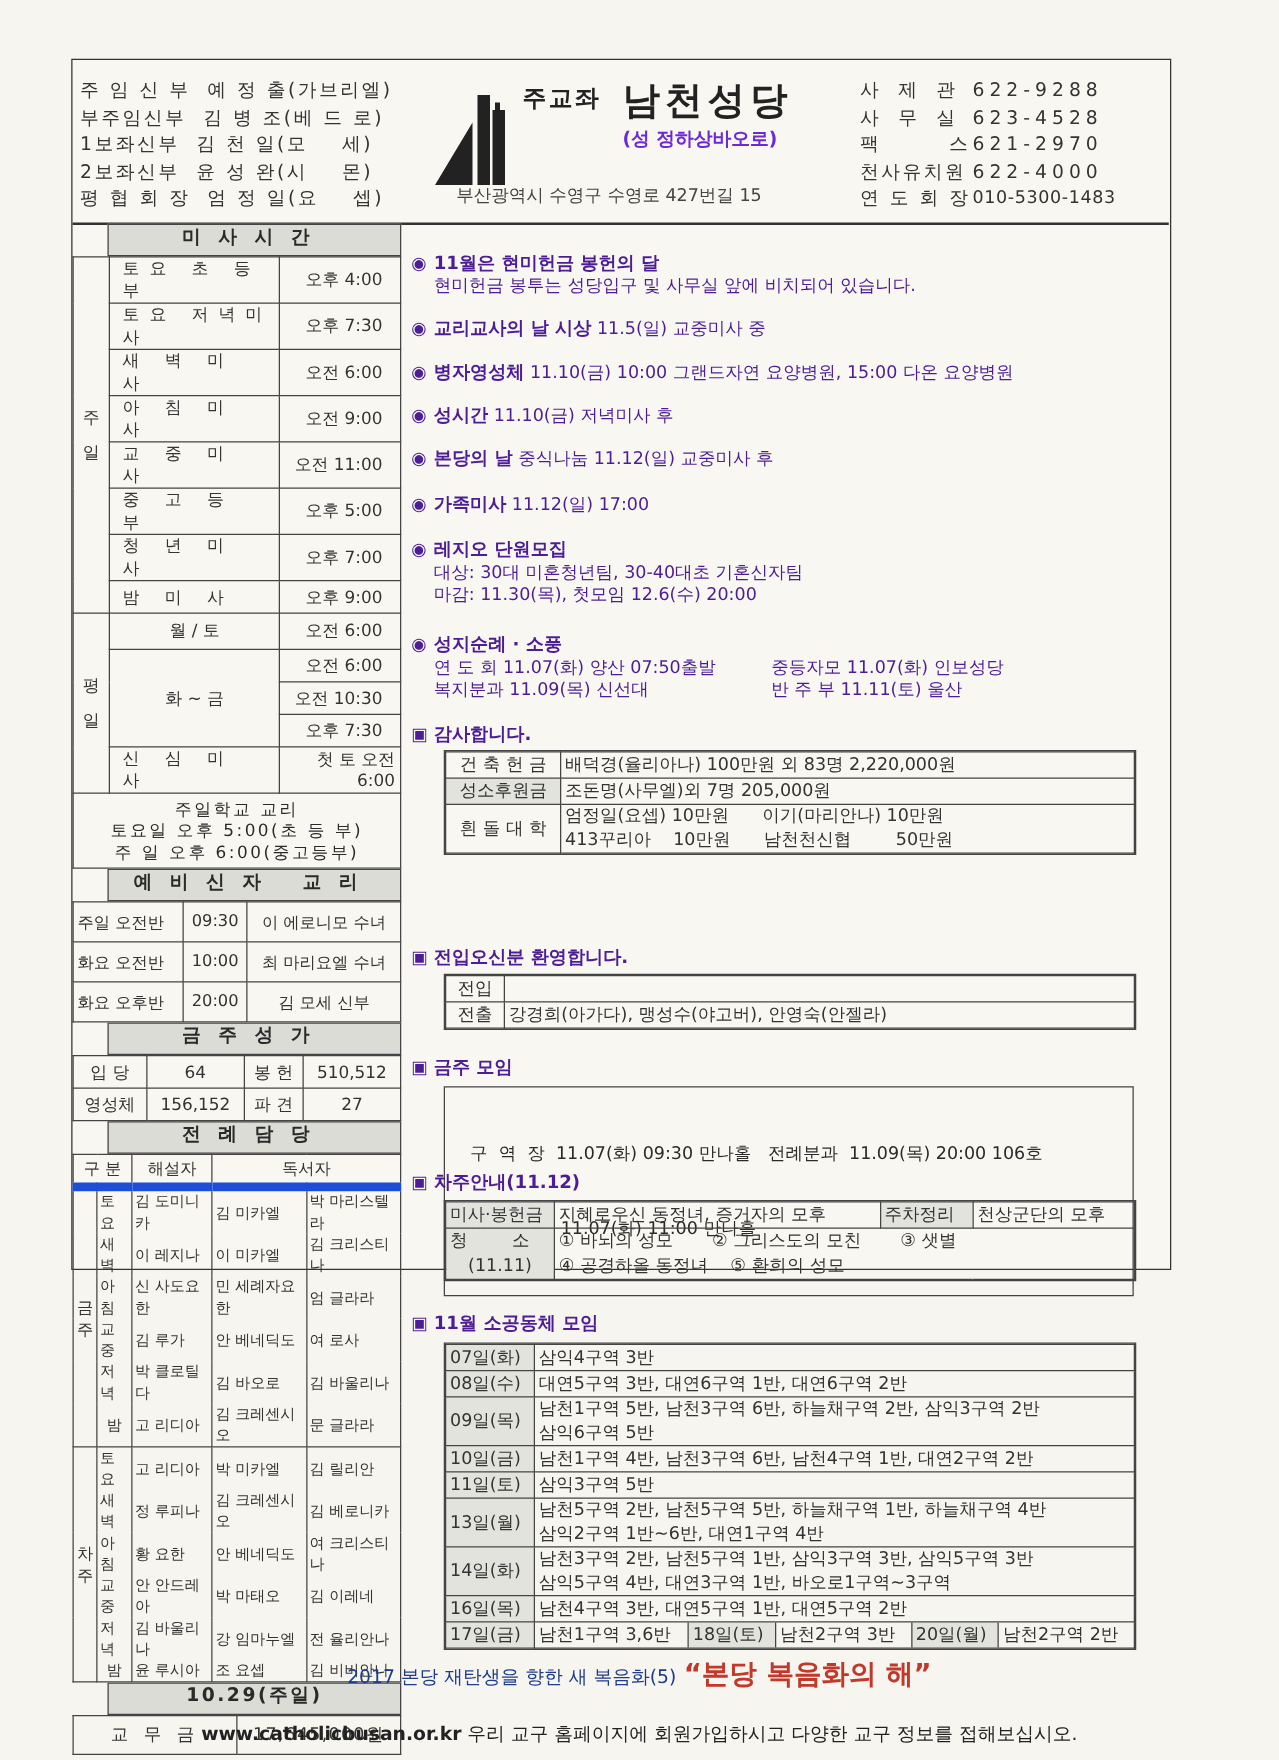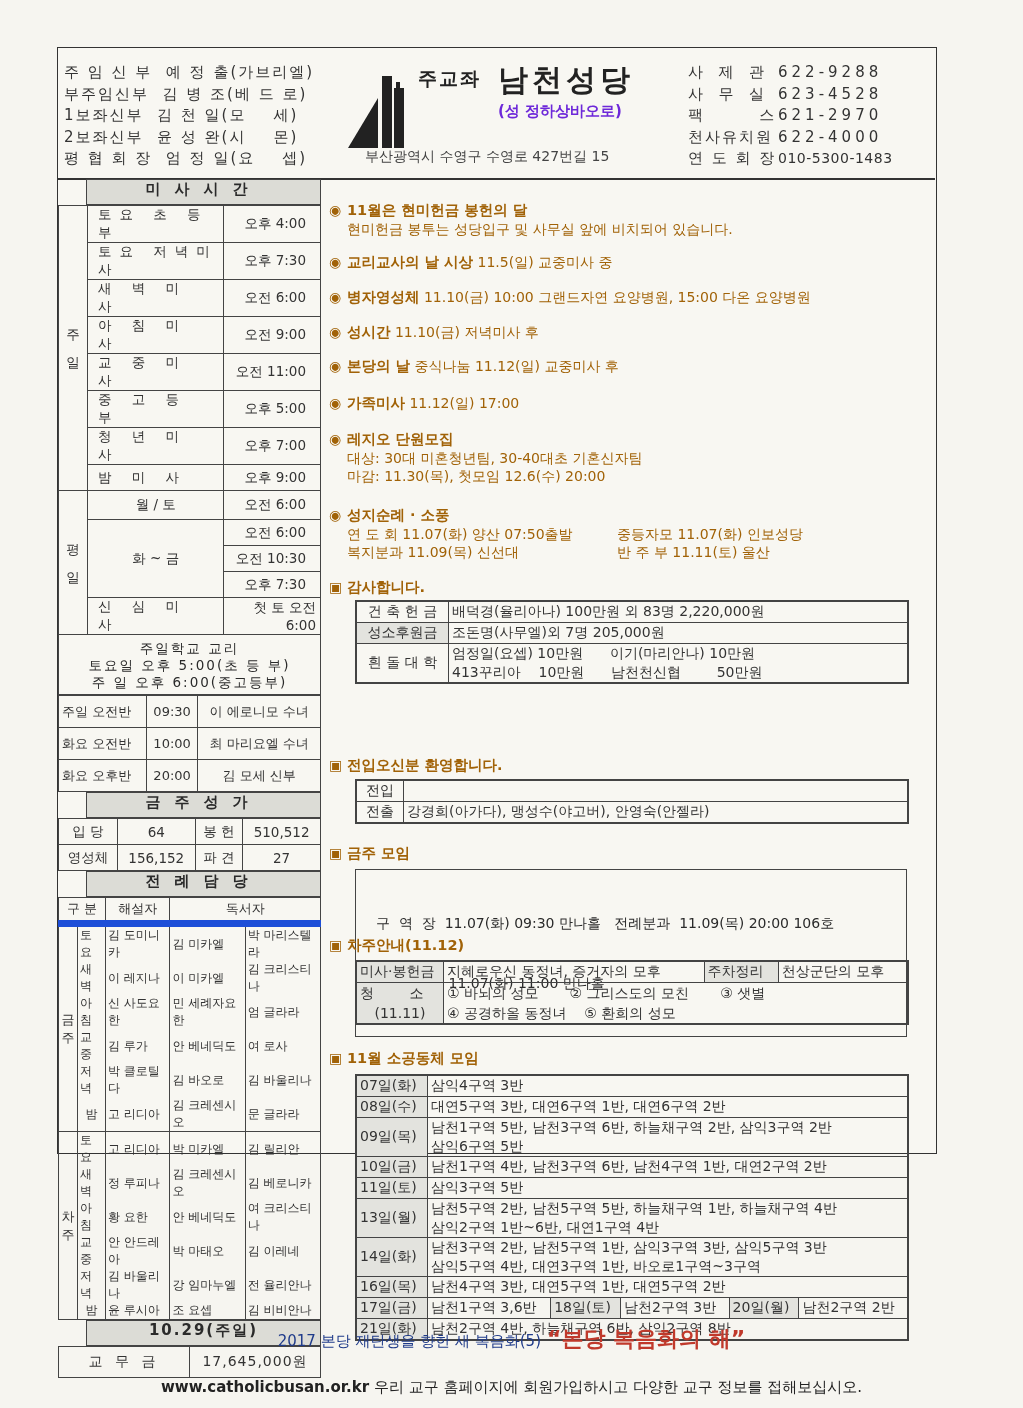--- a/index.html
+++ b/index.html
@@ -1,18 +1,18 @@
 <!DOCTYPE html>
 <html><head>
 <meta charset="utf-8">
 <style>
   html,body{margin:0;padding:0;}
   body{width:1023px;height:1408px;background:#f6f5f0;position:relative;overflow:hidden;
        font-family:"DejaVu Sans","Liberation Sans",sans-serif;color:#2a2a2a;}
-  .page{position:absolute;left:57px;top:47px;width:880px;height:1107px;border:1.5px solid #333;box-sizing:border-box;background:#f8f7f2;}
+  .page{position:absolute;left:57px;top:47px;width:880px;height:969px;border:1.5px solid #333;box-sizing:border-box;background:#f8f7f2;}
   
   .hdr{position:absolute;left:0;top:0;width:877px;height:130px;border-bottom:2px solid #333;}
   .staff{position:absolute;left:6px;top:14px;font-size:15px;line-height:21.5px;letter-spacing:2px;color:#333;}
   .staff div{white-space:pre;}
   .logo{position:absolute;left:290px;top:12px;width:300px;height:110px;}
   .logo .mark{position:absolute;left:0;top:8px;width:60px;height:80px;}
   .logo .t1{position:absolute;left:70px;top:6px;font-size:19px;font-weight:bold;color:#222;letter-spacing:2px;}
   .logo .t2{position:absolute;left:150px;top:0px;font-size:30px;font-weight:bold;color:#222;letter-spacing:4px;}
   .logo .t3{position:absolute;left:150px;top:42px;font-size:15px;font-weight:bold;color:#6d28d9;}
   .addr{position:absolute;left:307px;top:100px;font-size:14px;color:#444;}
@@ -33,21 +33,21 @@
   .bap{background:#d6d6d0;text-align:center;font-weight:bold;font-size:16px;height:30px;border:1px solid #444;line-height:30px;}
   .school{text-align:center;font-size:13.5px;letter-spacing:2px;line-height:17px;border:1px solid #444;border-top:none;padding:5px 0 3px;}
   .cat td{height:31px;font-size:13px;}
   .song td{height:25px;text-align:center;}
   .lit td{font-size:12px;padding:0 2px;height:16px;border-top:none;border-bottom:none;}
   .lit .hr td{border-top:1px solid #444;border-bottom:7px solid #1d4ed8;height:22px;font-size:13px;}
   .lit .blk-end td{border-bottom:1px solid #444;}
   .money td{height:30px;font-size:14px;}
   
   .right{position:absolute;left:263px;top:131px;width:612px;}
-  .item{position:absolute;left:8px;font-size:14px;color:#a16207;}
+  .item{position:absolute;left:8px;font-size:14px;color:#4c1d95;}
   .item .ttl{font-weight:bold;font-size:14.5px;}
   .item .bul{display:inline-block;width:18px;}
   .item .sub{padding-left:18px;line-height:18px;}
   .box{position:absolute;border:1px solid #444;font-size:14px;}
   .box table td{font-size:14px;height:20px;}
   .shade{background:#e3e3de;}
   .footer1{position:absolute;top:1324px;left:0;width:1023px;text-align:center;font-size:15px;color:#1f3b8a;}
   .footer1 .red{color:#c0392b;font-weight:bold;font-size:22px;margin-left:6px;}
   .footer2{position:absolute;top:1378px;left:0;width:1023px;text-align:center;font-size:15px;color:#222;}
   .footer2 .url{font-weight:bold;}
@@ -157,20 +157,21 @@
             <td class="c-name">신 심 미 사</td>
             <td class="c-time" style="padding-right:4px">첫 토 오전 6:00</td>
           </tr>
     </tbody>
       </table>
     <div class="school">
       <div>주일학교 교리</div>
       <div>토요일  오후  5:00(초 등 부)</div>
       <div>주   일  오후  6:00(중고등부)</div>
     </div>
+    <div class="sec-head">예비신자 교리</div>
     <table class="cat">
       <tbody>
           <tr>
             <td>주일 오전반</td>
             <td style="text-align:center">09:30</td>
             <td style="text-align:center">이 에로니모 수녀</td>
           </tr>
       <tr>
             <td>화요 오전반</td>
             <td style="text-align:center">10:00</td>
@@ -433,24 +434,20 @@
               <td style="border:none;border-right:1px solid #444">남천1구역 3,6반</td>
               <td class="shade" style="border-top:none;border-bottom:none">18일(토)</td>
               <td style="border-top:none;border-bottom:none">남천2구역 3반</td>
               <td class="shade" style="border-top:none;border-bottom:none">20일(월)</td>
               <td style="border:none">남천2구역 2반</td>
             </tr>
                   </tbody>
                 </table>
               </td>
             </tr>
-        <tr>
-              <td class="shade">21일(화)</td>
-              <td>남천2구역 4반, 하늘채구역 6반, 삼익2구역 8반</td>
-            </tr>
       </tbody>
         </table>
     </div>
   </div>
 </div>
 
 <div class="footer1">
   <span>2017 본당 재탄생을 향한 새 복음화(5)</span><span class="red">“본당 복음화의 해”</span>
 </div>
 <div class="footer2">

